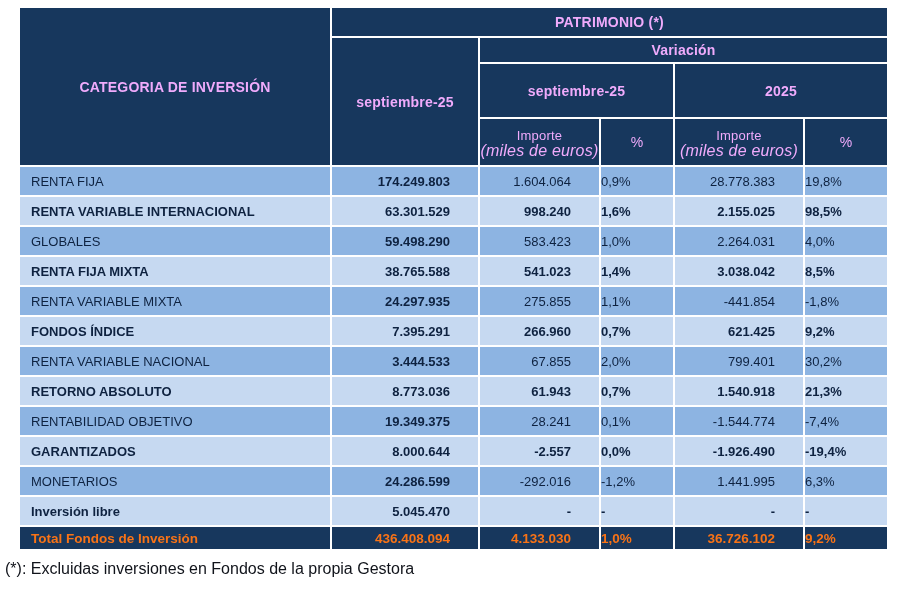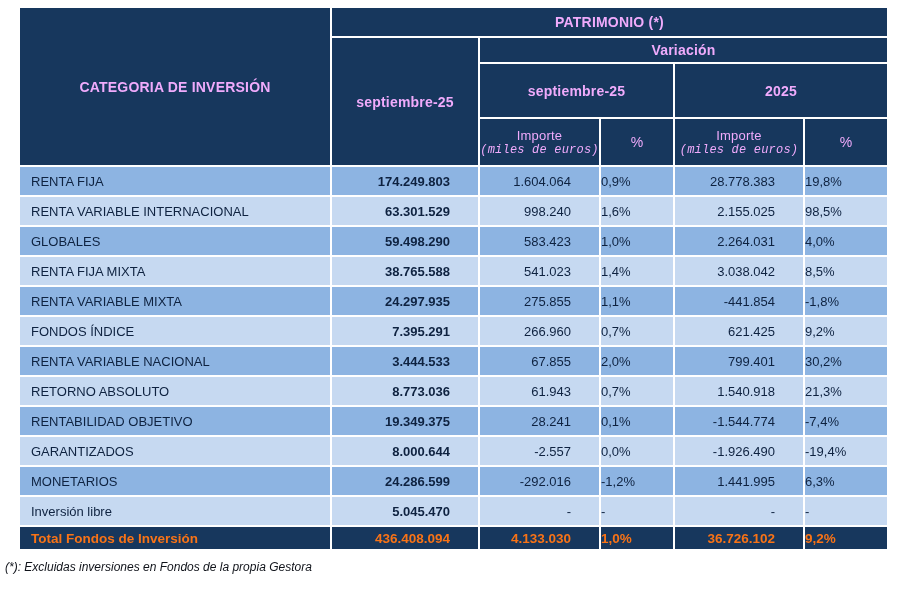--- a/index.html
+++ b/index.html
@@ -39,40 +39,39 @@
   tr.hr3 th { height: 53px; }
   tr.hr4 th { height: 46px; }
   th .imp {
     font-weight: normal;
     font-size: 13px;
     line-height: 17px;
   }
   th .mil {
     font-weight: normal;
     font-style: italic;
-    font-size: 12px;
+    font-size: 16px;
     line-height: 13px;
-    font-family: Liberation Mono, monospace;
   }
   th.pcthead {
     font-weight: normal;
     font-size: 14px;
   }
   
   td {
     font-size: 13px;
     color: #0E2240;
     height: 28px;
     vertical-align: middle;
     padding: 0;
     white-space: nowrap;
     overflow: hidden;
   }
   tr.medium td { background: #8DB4E2; }
-  tr.light  td { background: #C6D9F1; }
+  tr.light  td { background: #C6D9F1; font-weight: bold; }
   td.cat {
     text-align: left;
     padding-left: 11px;
   }
   td.num {
     text-align: right;
     padding-right: 28px;
   }
   td.pctc {
     text-align: left;
@@ -85,22 +84,21 @@
     color: #f97316;
     font-weight: bold;
     height: 22px;
     font-size: 13.5px;
   }
   
   .footnote {
     position: absolute;
     left: 5px;
     top: 560px;
-    font-style: italic;
-    font-size: 12px;
+    font-size: 16px;
     color: #10131a;
   }
 </style>
 </head>
 <body>
 
 <div class="page">
 
   <table class="fund-table">
     <colgroup>

